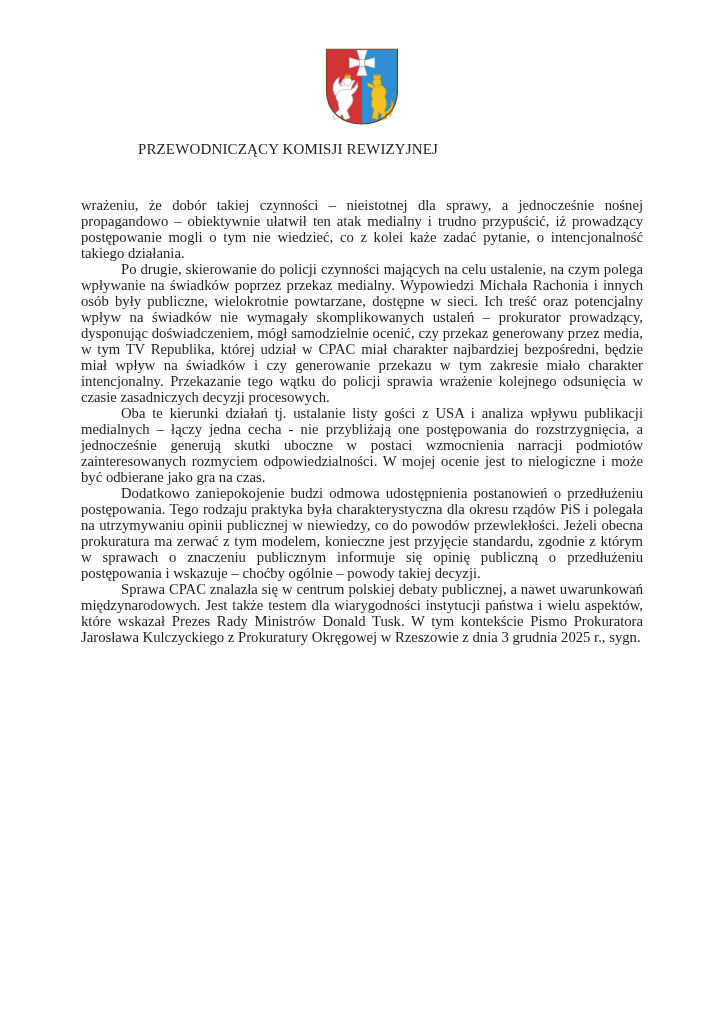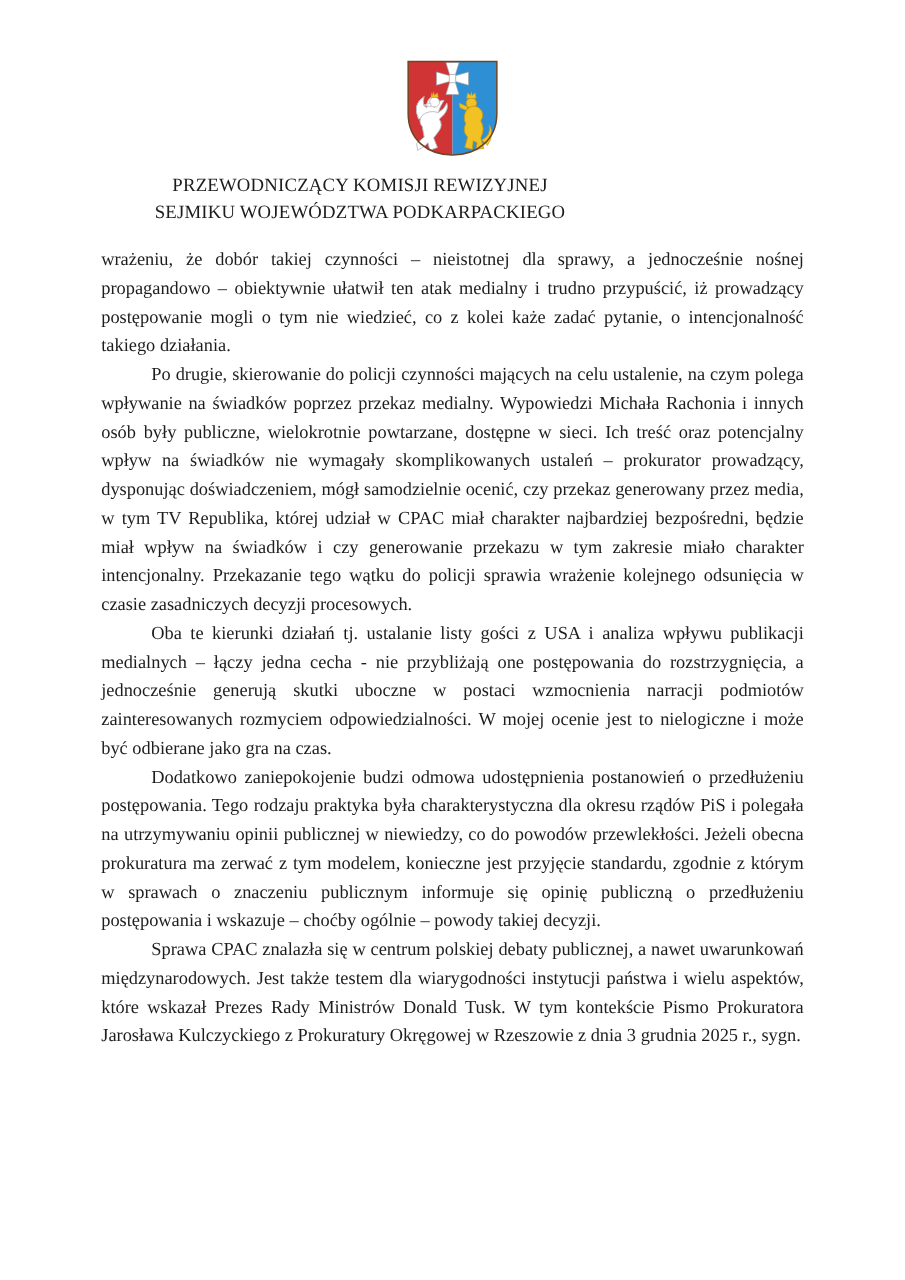--- a/index.html
+++ b/index.html
@@ -30,21 +30,21 @@
     line-height:20.5px;
     letter-spacing:0.15px;
     white-space:nowrap;
   }
   .doc-body {
     position:absolute;
     top:197px;
     left:81px;
     width:562px;
     font-size:14.7px;
-    line-height:23px;
+    line-height:16px;
     text-align:justify;
     text-justify:inter-word;
   }
   .doc-body p { margin:0; padding:0; }
   .doc-body p.indent { text-indent:40px; }
 </style>
 </head>
 <body>
 
 <div class="page">
@@ -85,21 +85,20 @@
         <path d="M66,53 Q60,61 64,69 Q60,77 66,83 L63,94 L71,96 L72,87 L76,89 L75,96 L83,95 L80,84 Q85,74 80,66 Q85,58 78,52 Q72,48 66,53 Z" fill="#f2c224" stroke="#c79a12" stroke-width="0.9"></path>
         <path d="M81,86 Q91,82 89,70 Q95,80 87,92 Z" fill="#f2c224" stroke="#c79a12" stroke-width="0.7"></path>
       </g>
 
       <path d="M3,3 H97 V58 C97,86 76,102 50,102 C24,102 3,86 3,58 Z" fill="none" stroke="#6e4423" stroke-width="1.6"></path>
     </svg>
   </div>
 
   <div class="doc-header">
     <div>PRZEWODNICZĄCY KOMISJI REWIZYJNEJ</div>
-    <div>SEJMIKU WOJEWÓDZTWA PODKARPACKIEGO</div>
   </div>
 
   <div class="doc-body">
     <p>wrażeniu, że dobór takiej czynności – nieistotnej dla sprawy, a jednocześnie nośnej propagandowo – obiektywnie ułatwił ten atak medialny i trudno przypuścić, iż prowadzący postępowanie mogli o tym nie wiedzieć, co z kolei każe zadać pytanie, o intencjonalność takiego działania.</p>
     <p class="indent">Po drugie, skierowanie do policji czynności mających na celu ustalenie, na czym polega wpływanie na świadków poprzez przekaz medialny. Wypowiedzi Michała Rachonia i innych osób były publiczne, wielokrotnie powtarzane, dostępne w sieci. Ich treść oraz potencjalny wpływ na świadków nie wymagały skomplikowanych ustaleń – prokurator prowadzący, dysponując doświadczeniem, mógł samodzielnie ocenić, czy przekaz generowany przez media, w tym TV Republika, której udział w CPAC miał charakter najbardziej bezpośredni, będzie miał wpływ na świadków i czy generowanie przekazu w tym zakresie miało charakter intencjonalny. Przekazanie tego wątku do policji sprawia wrażenie kolejnego odsunięcia w czasie zasadniczych decyzji procesowych.</p>
     <p class="indent">Oba te kierunki działań tj. ustalanie listy gości z USA i analiza wpływu publikacji medialnych – łączy jedna cecha - nie przybliżają one postępowania do rozstrzygnięcia, a jednocześnie generują skutki uboczne w postaci wzmocnienia narracji podmiotów zainteresowanych rozmyciem odpowiedzialności. W mojej ocenie jest to nielogiczne i może być odbierane jako gra na czas.</p>
     <p class="indent">Dodatkowo zaniepokojenie budzi odmowa udostępnienia postanowień o przedłużeniu postępowania. Tego rodzaju praktyka była charakterystyczna dla okresu rządów PiS i polegała na utrzymywaniu opinii publicznej w niewiedzy, co do powodów przewlekłości. Jeżeli obecna prokuratura ma zerwać z tym modelem, konieczne jest przyjęcie standardu, zgodnie z którym w sprawach o znaczeniu publicznym informuje się opinię publiczną o przedłużeniu postępowania i wskazuje – choćby ogólnie – powody takiej decyzji.</p>
     <p class="indent">Sprawa CPAC znalazła się w centrum polskiej debaty publicznej, a nawet uwarunkowań międzynarodowych. Jest także testem dla wiarygodności instytucji państwa i wielu aspektów, które wskazał Prezes Rady Ministrów Donald Tusk. W tym kontekście Pismo Prokuratora Jarosława Kulczyckiego z Prokuratury Okręgowej w Rzeszowie z dnia 3 grudnia 2025 r., sygn.</p>
   </div>
 

